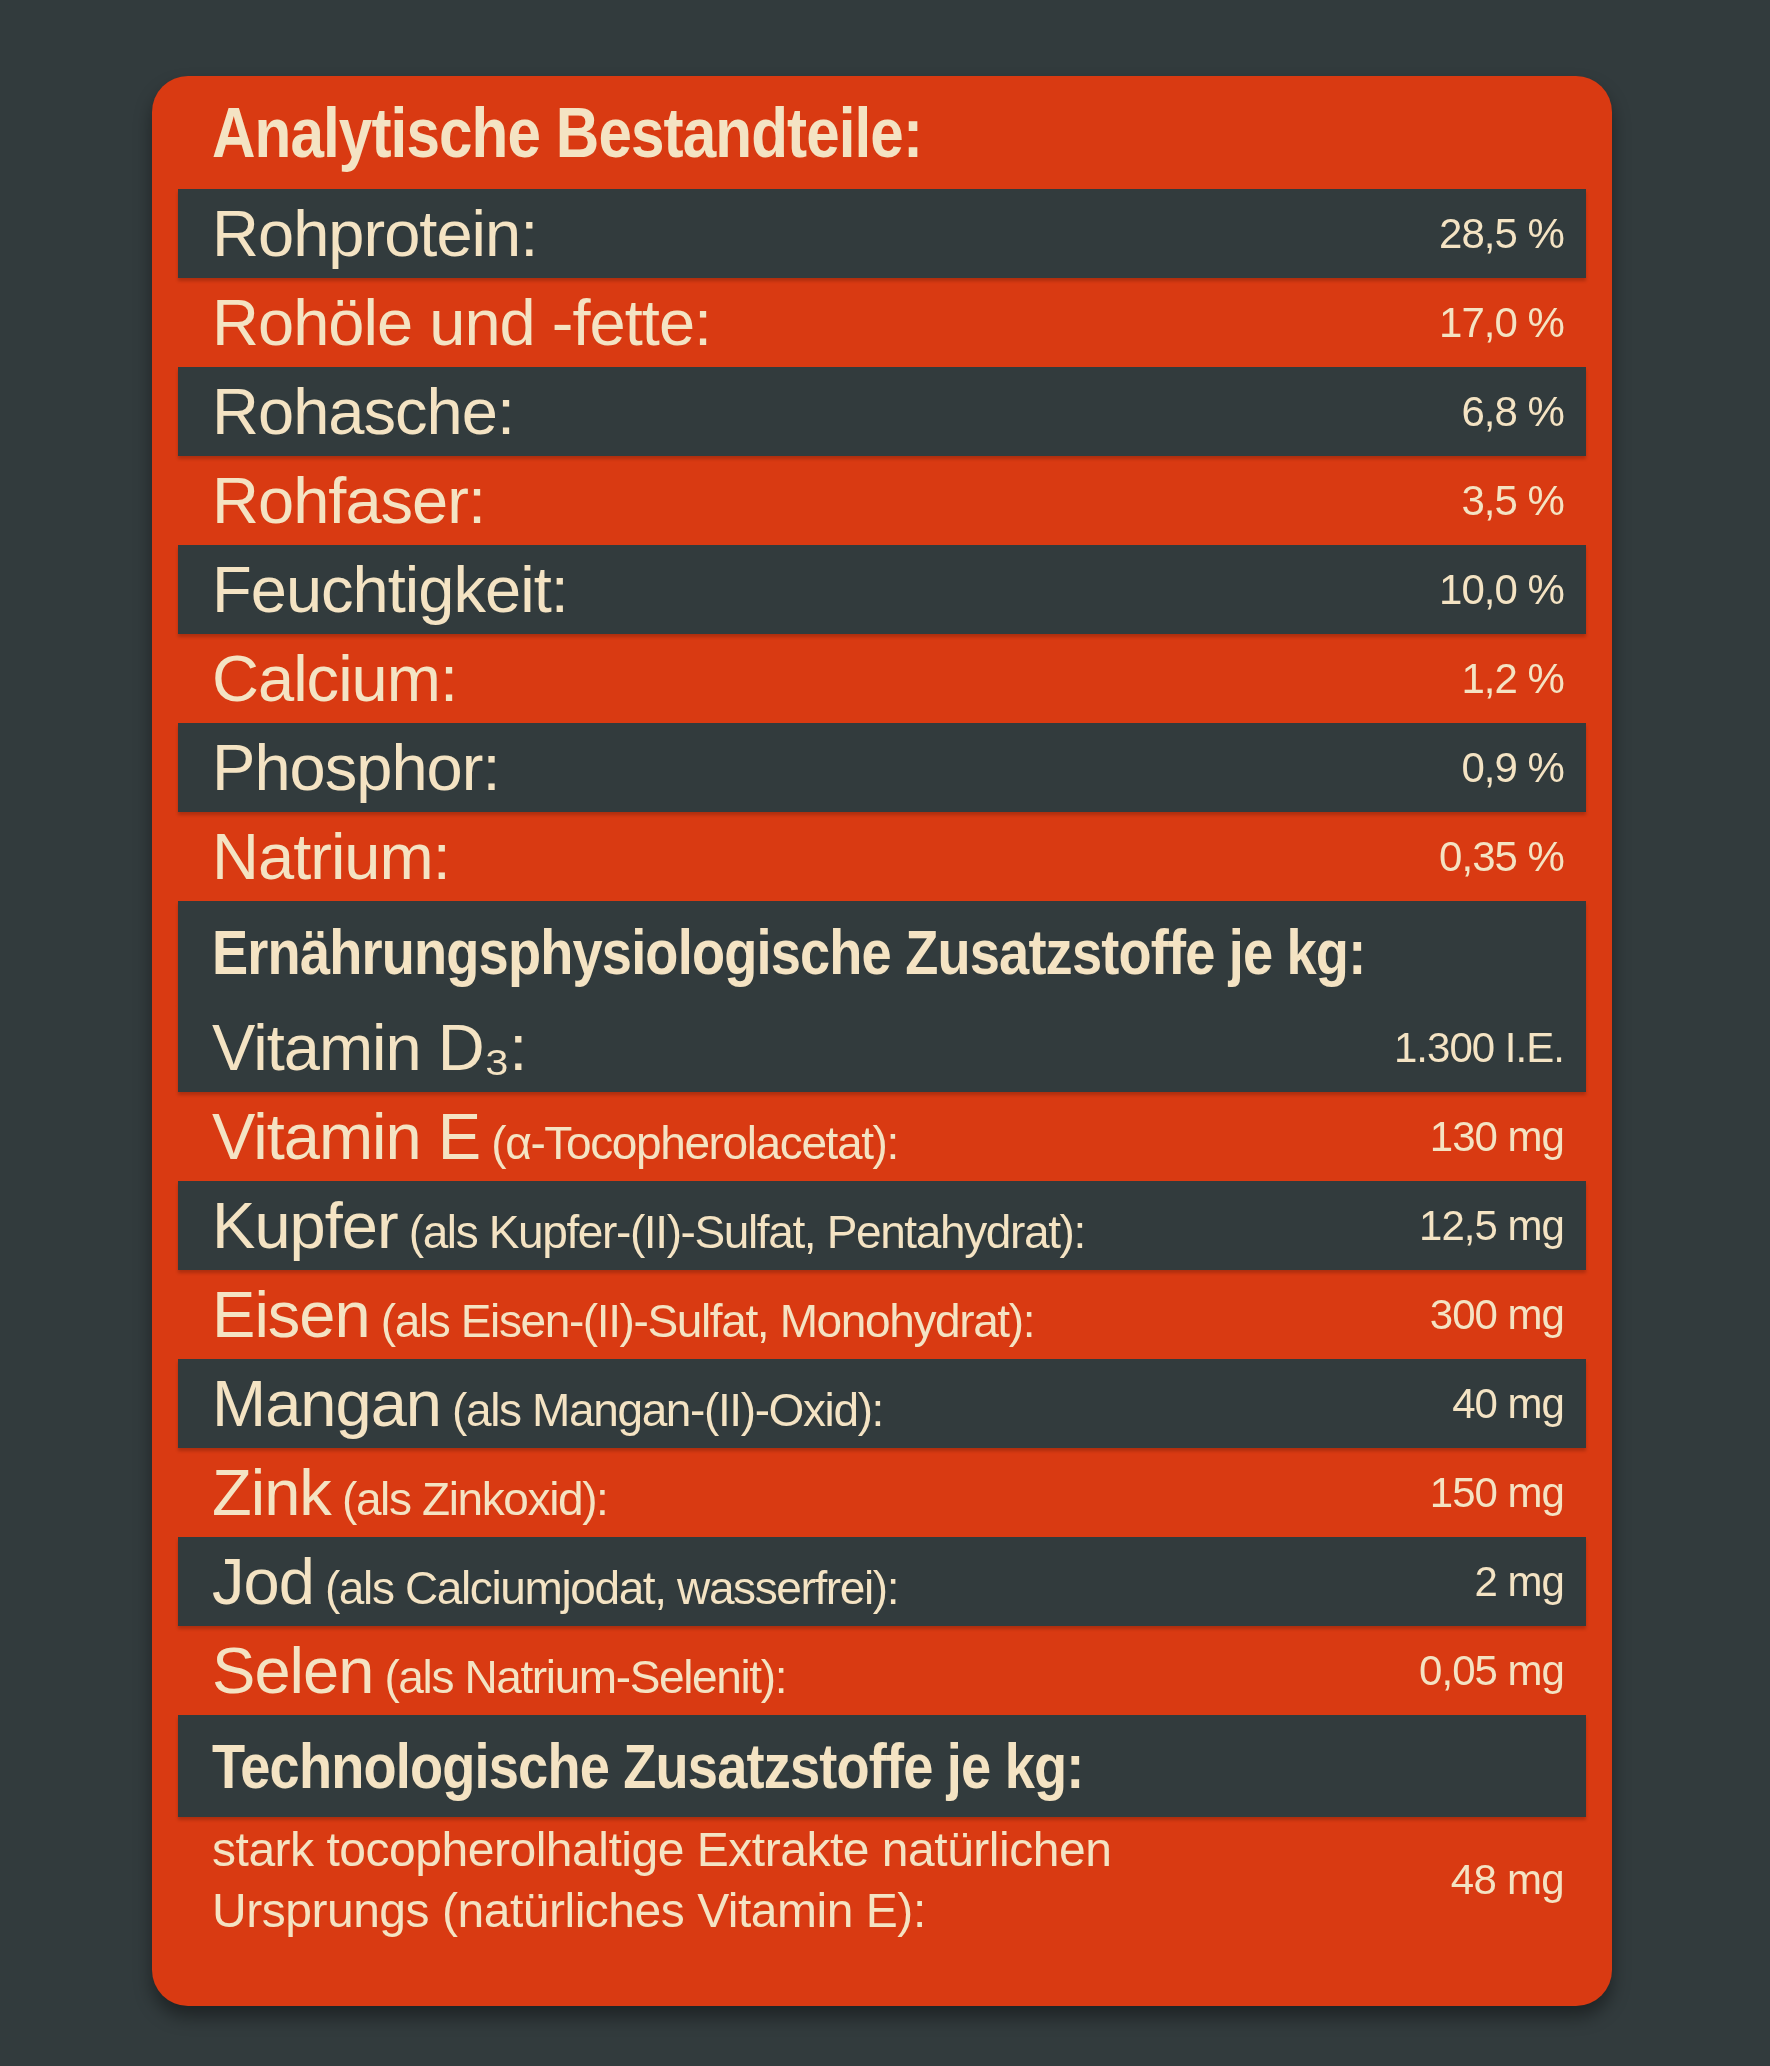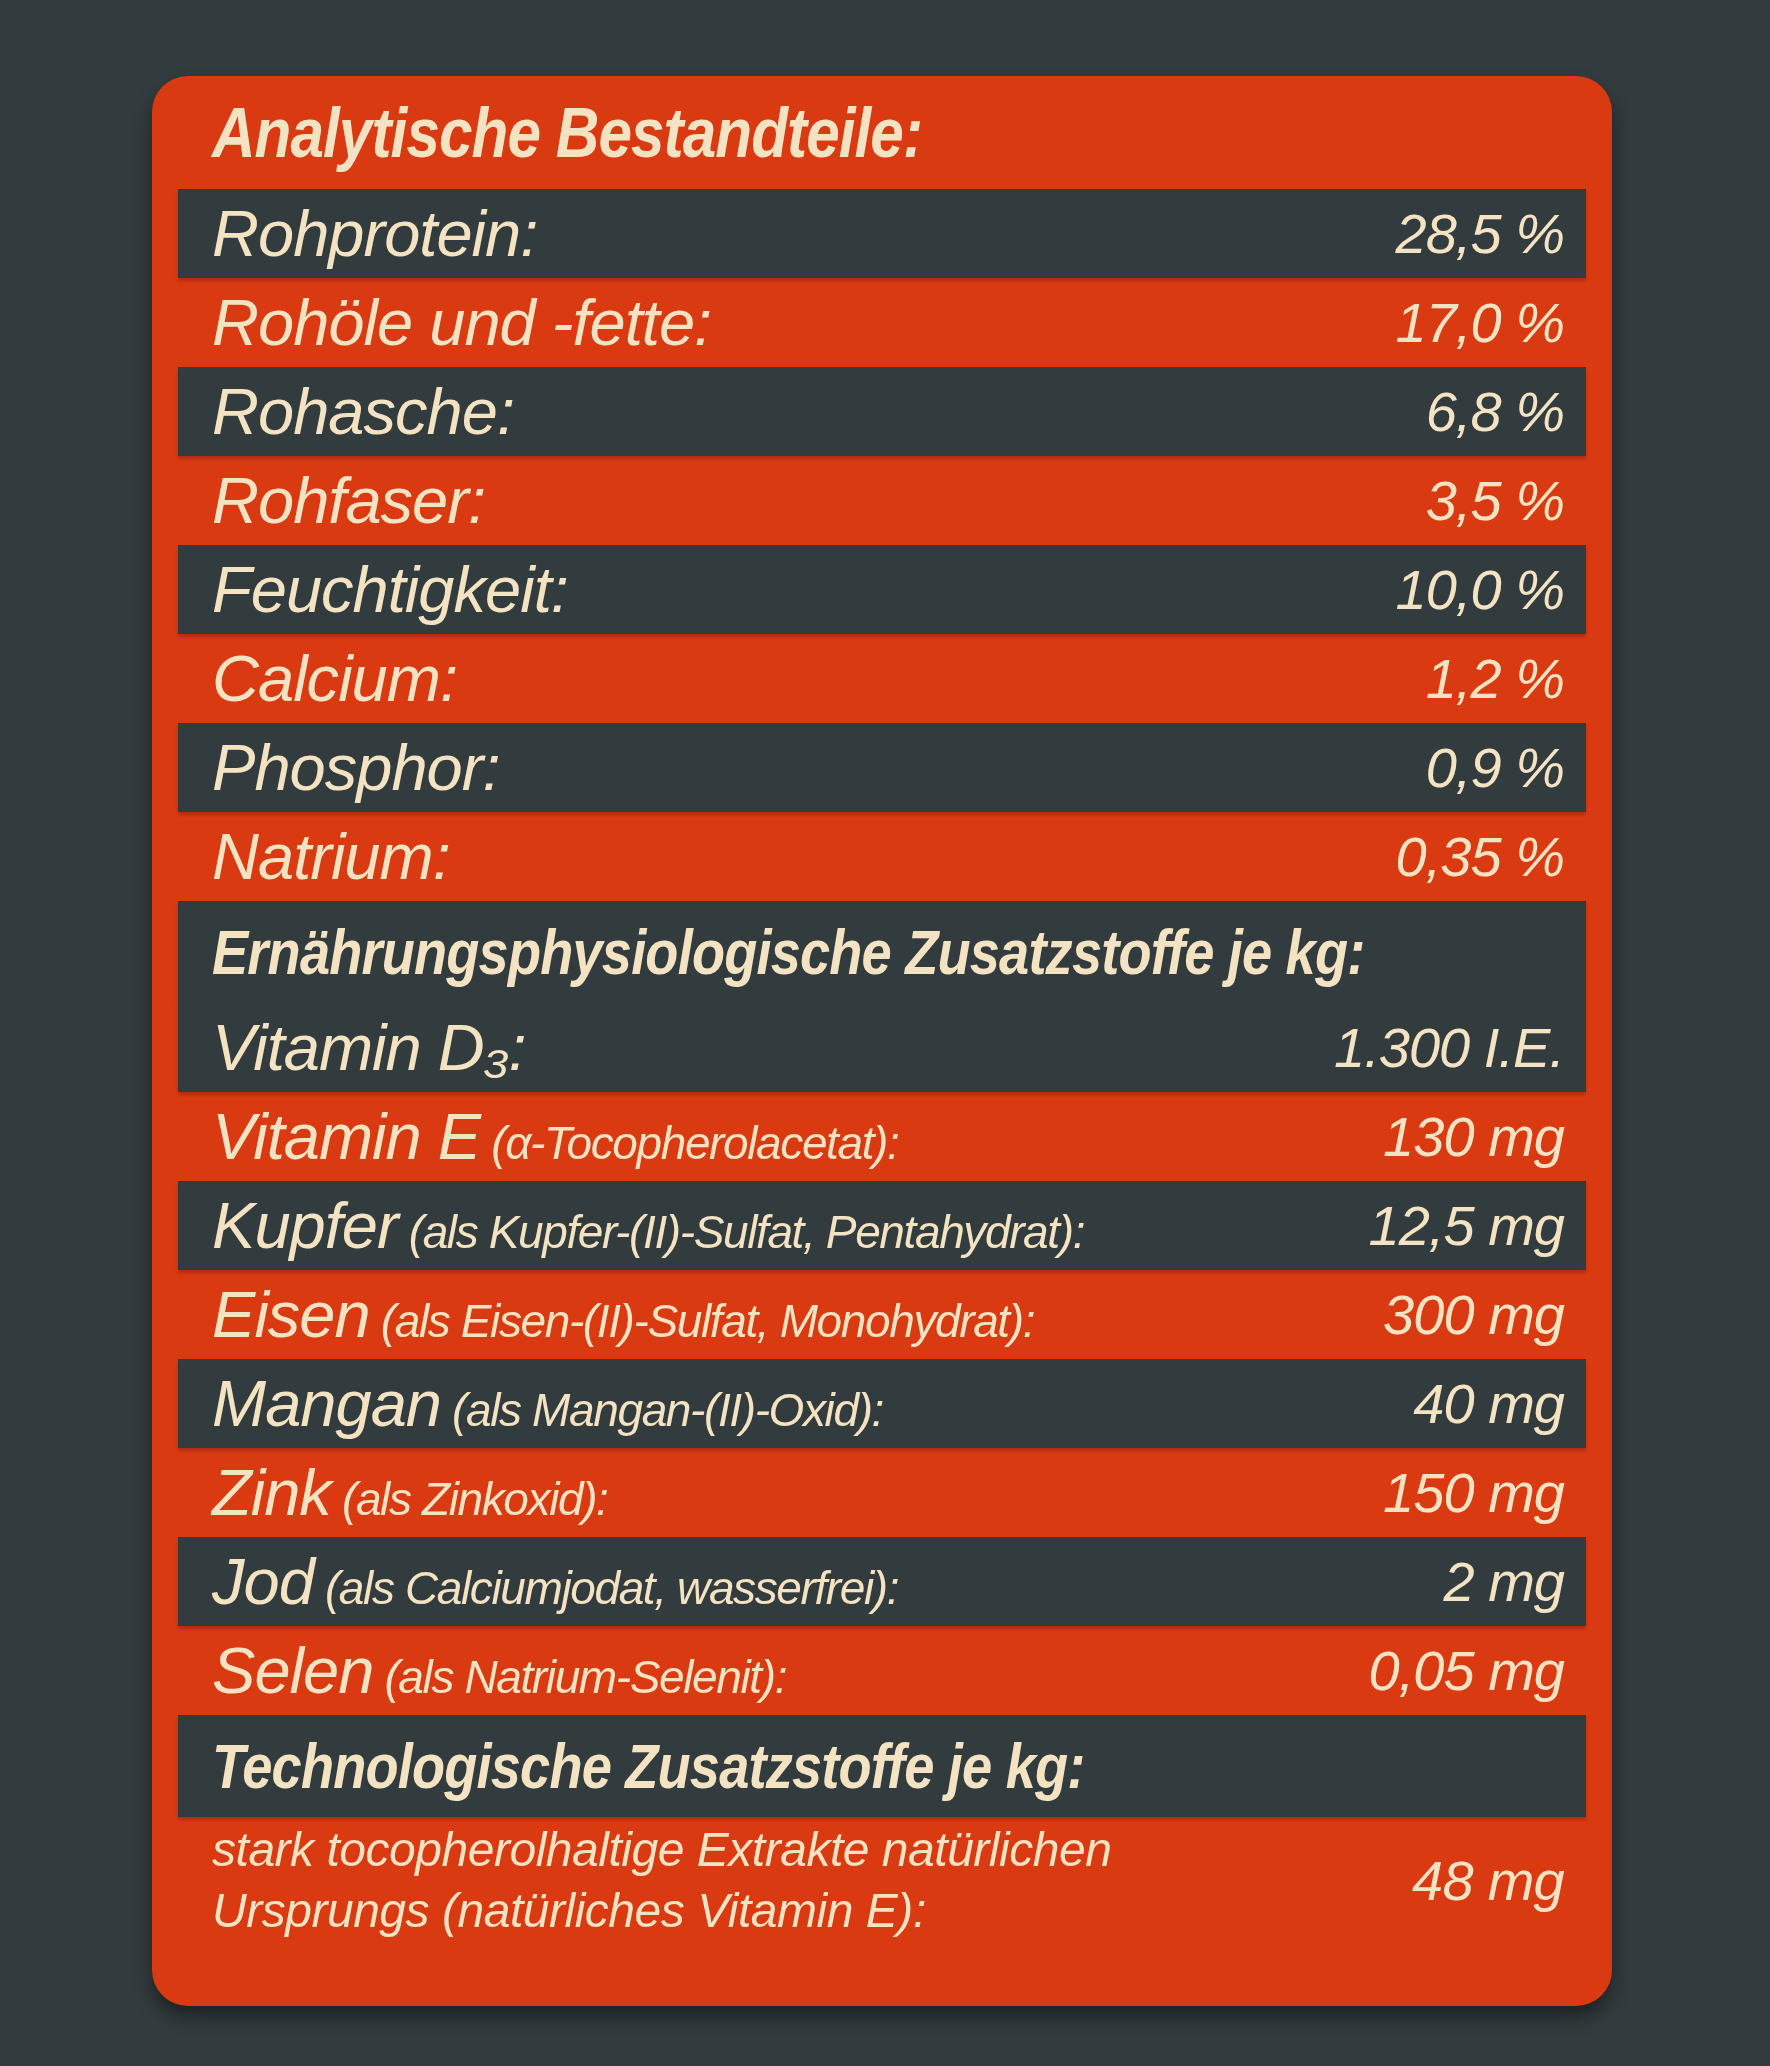--- a/index.html
+++ b/index.html
@@ -26,21 +26,20 @@
   }
   .row {
     margin: 0 26px;
     padding: 0 22px 0 34px;
     display: flex;
     align-items: center;
     justify-content: space-between;
     color: var(--cream, #f4e3c3);
     letter-spacing: -0.015em;
     flex: none;
-    font-style: italic;
   }
   .row.dark {
     background: var(--dark, #323b3d);
     box-shadow: 0 2.8px 3.2px rgba(0,0,0,0.20);
   }
   .kind-title {
     height: 113px;
     font-weight: bold;
     font-size: 70px;
   }
@@ -57,21 +56,21 @@
     white-space: nowrap;
   }
   .kind-row { height: 89px; font-size: 65px; }
   .kind-row .label { white-space: nowrap; }
   .note {
     font-size: 46px;
     letter-spacing: -0.03em;
     margin-left: 0.24em;
   }
   .value {
-    font-size: 56px;
+    font-size: 42px;
     white-space: nowrap;
     text-align: center;
     margin-left: 18.4px;
   }
   .kind-tall { height: 126px; font-size: 48px; }
   .kind-tall .label {
     display: flex;
     flex-direction: column;
     line-height: 1.28;
     letter-spacing: -0.01em;

